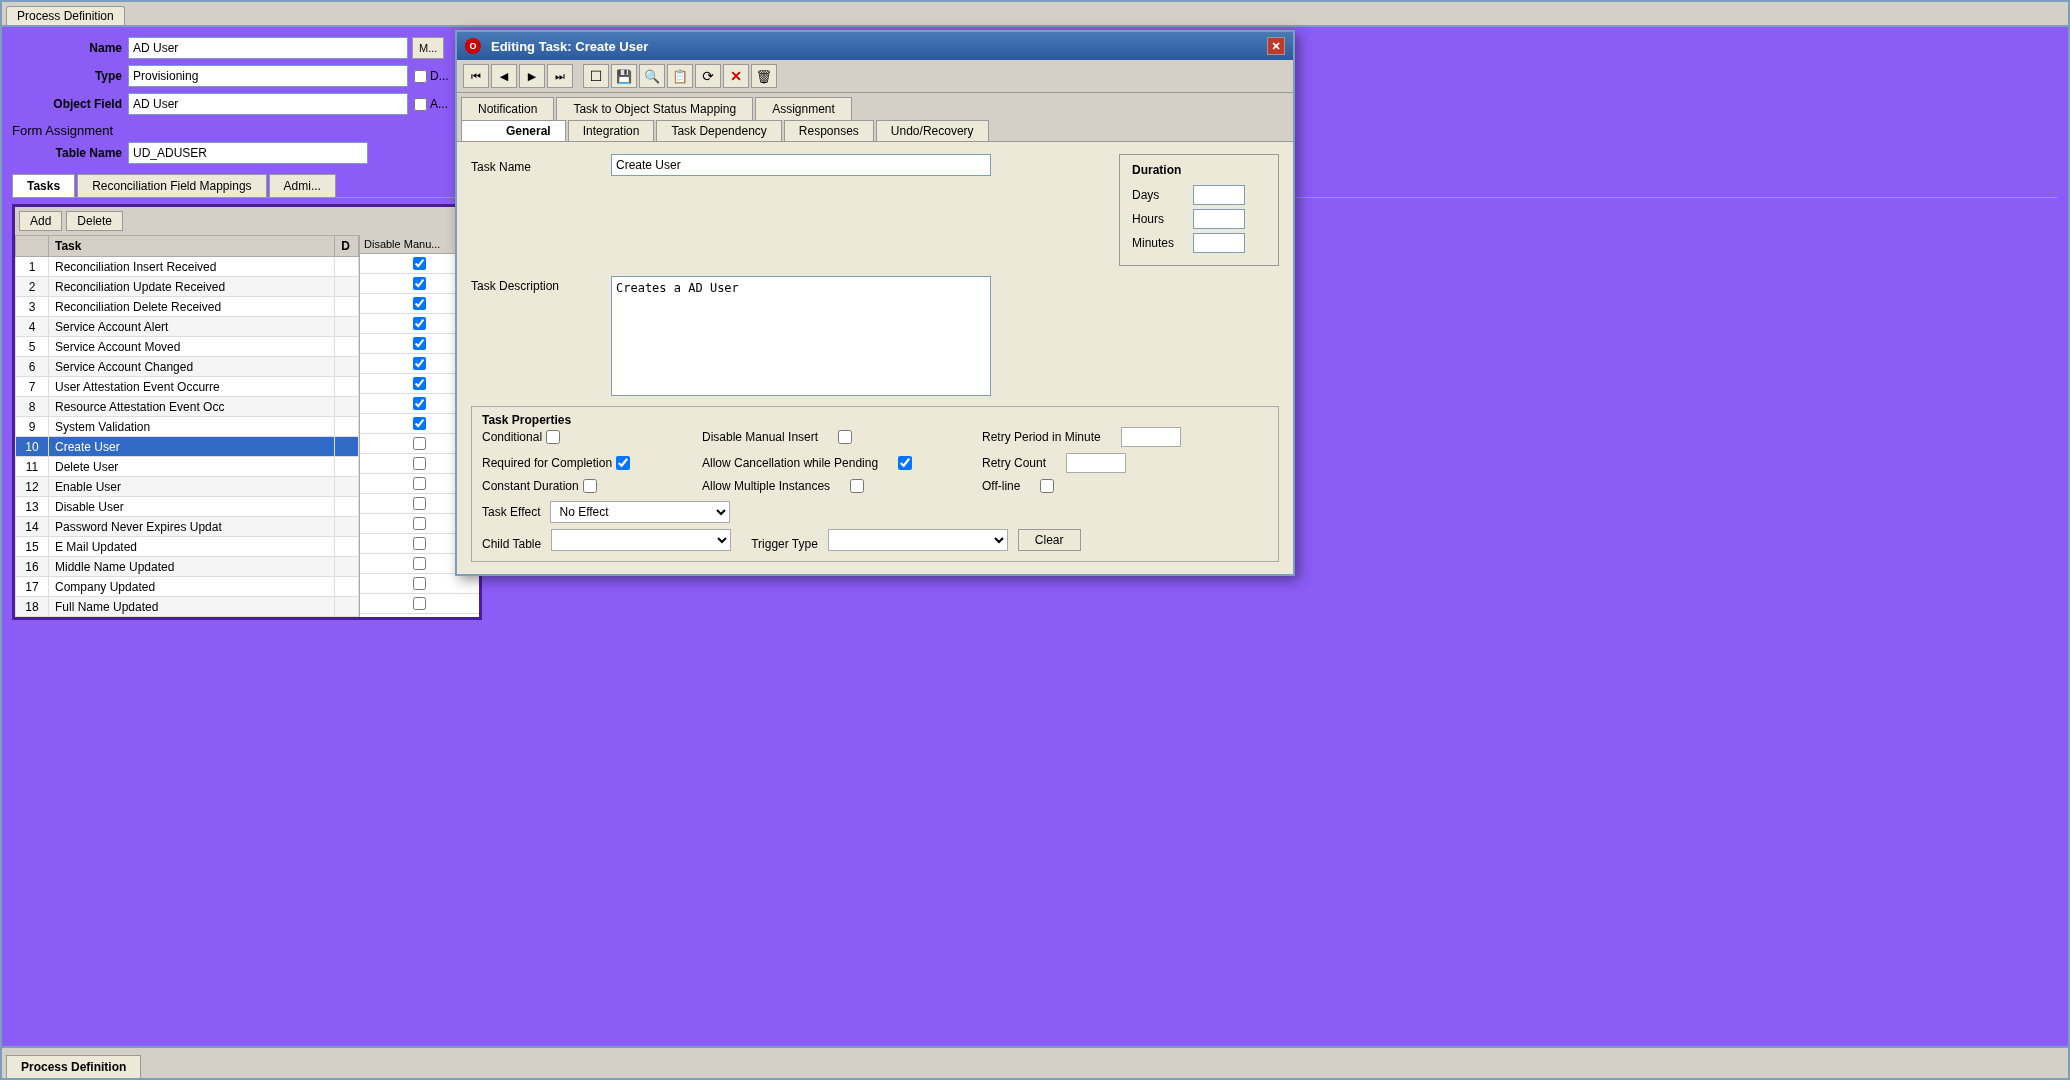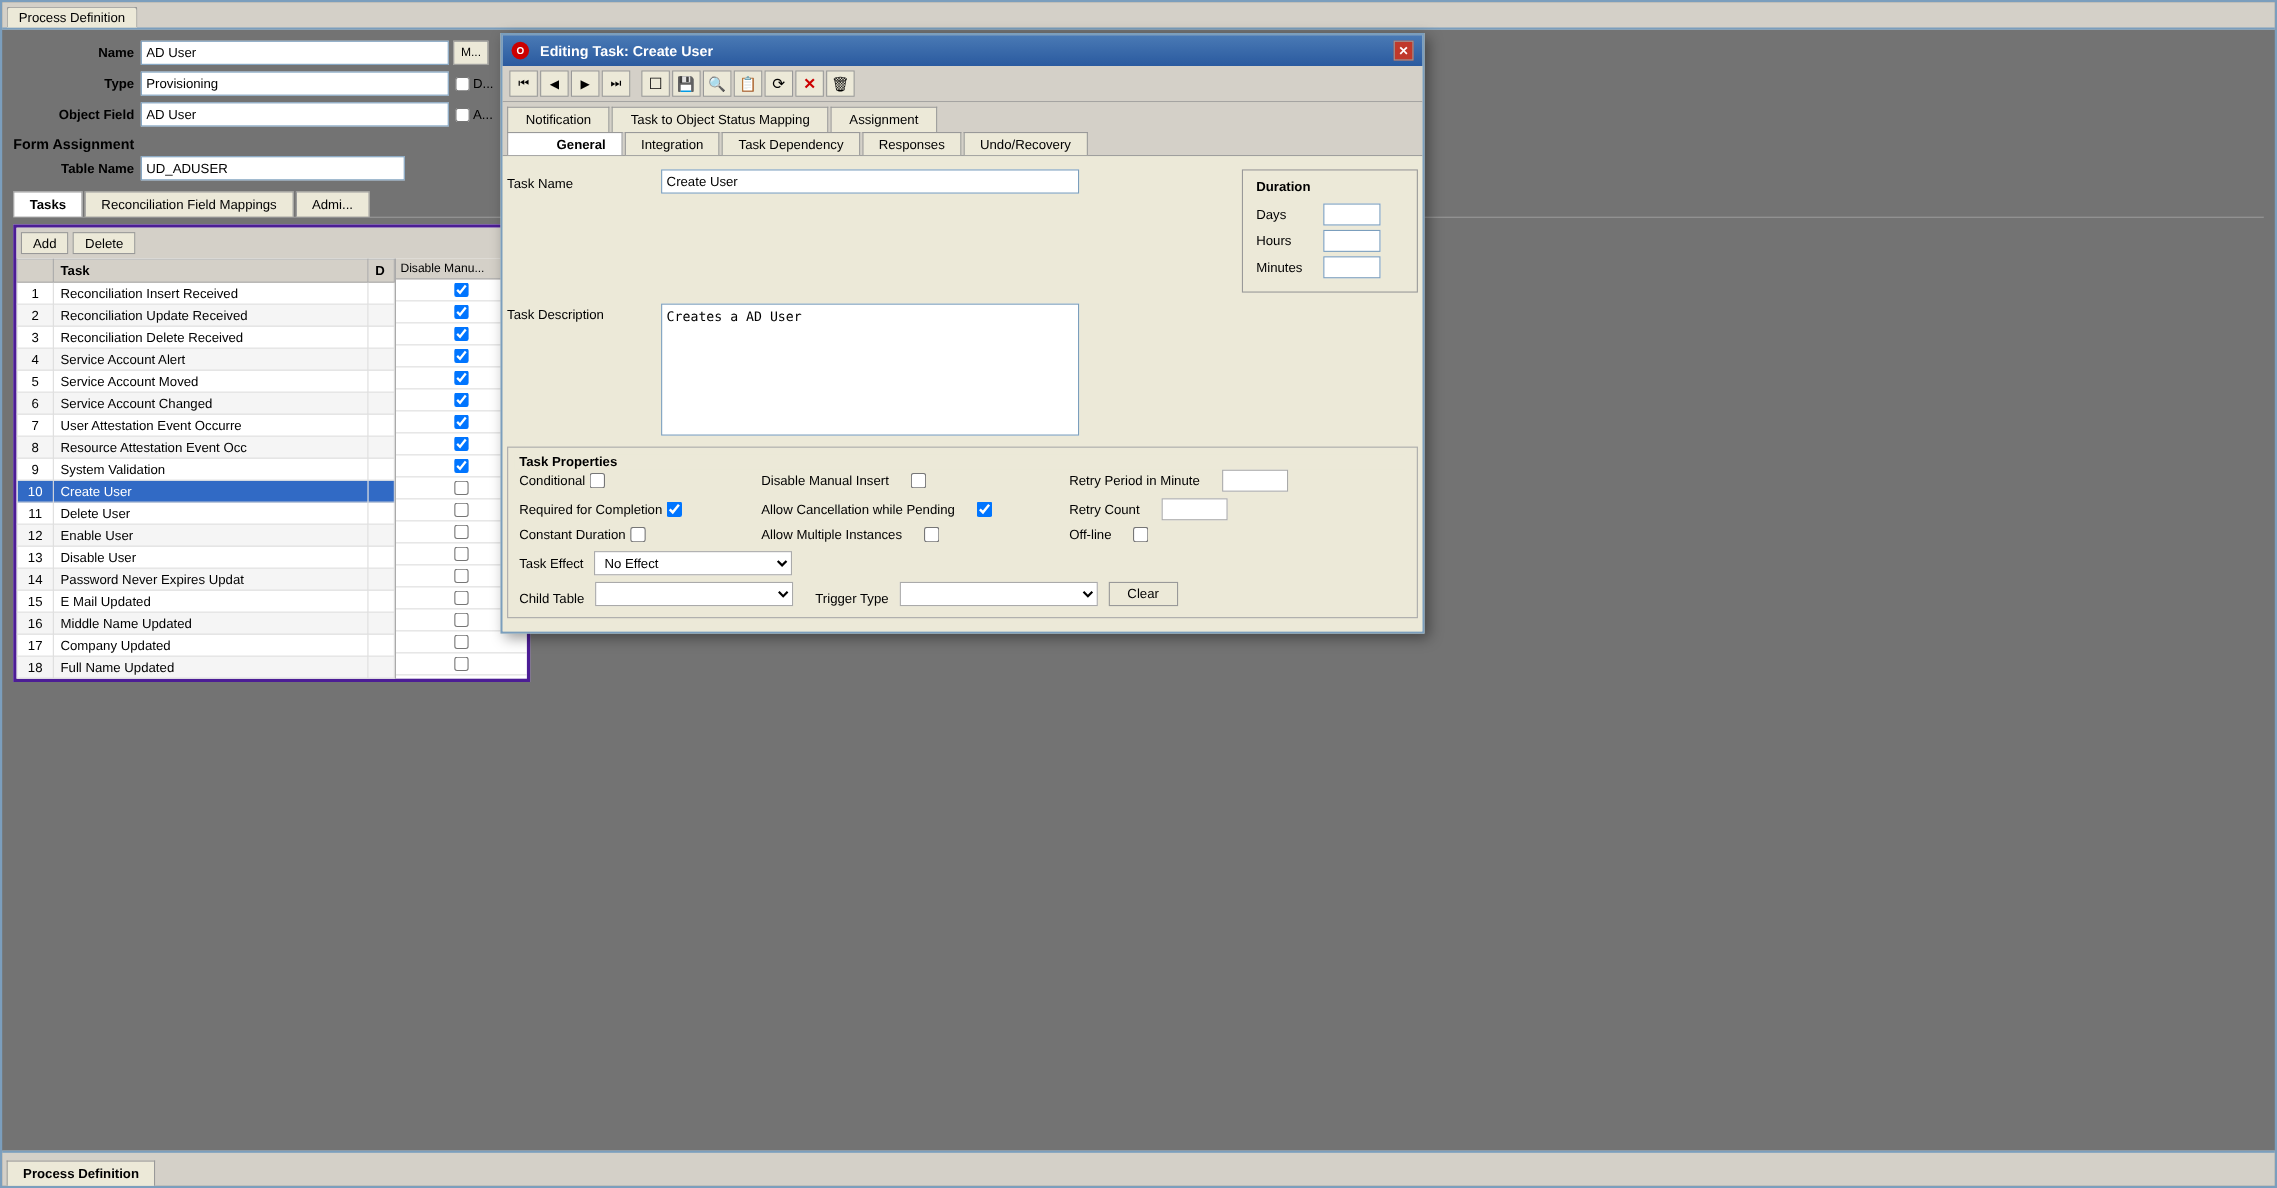--- a/index.html
+++ b/index.html
@@ -12,21 +12,21 @@
       overflow: hidden;
       position: relative;
     }
 
     
     .main-window {
       position: absolute;
       top: 0; left: 0;
       width: 2070px;
       height: 1080px;
-      background: #737373;
+      background: #8b5cf6;
       border: 2px solid #7b9ebd;
     }
 
     
     .main-tab {
       background: #ece9d8;
       border: 1px solid #999;
       border-bottom: none;
       padding: 2px 10px;
       font-size: 12px;
@@ -74,21 +74,21 @@
       padding: 2px 6px;
       font-size: 11px;
       background: #ece9d8;
       border: 1px solid #999;
       cursor: pointer;
       height: 22px;
     }
 
     
     .section-label {
-      font-weight: bold;
+      font-weight: normal;
       font-size: 13px;
       margin: 8px 0 4px 0;
     }
 
     
     .lower-tabs {
       display: flex;
       margin-top: 10px;
       border-bottom: 1px solid #999;
     }
@@ -300,21 +300,21 @@
     }
 
     .inner-tab.active {
       background: white;
       font-weight: bold;
       padding-left: 44px;
     }
 
     
     .modal-body {
-      padding: 12px 4px;
+      padding: 12px 14px;
       background: #ece9d8;
     }
 
     .modal-form-row {
       display: flex;
       align-items: flex-start;
       margin-bottom: 10px;
     }
 
     .modal-label {

